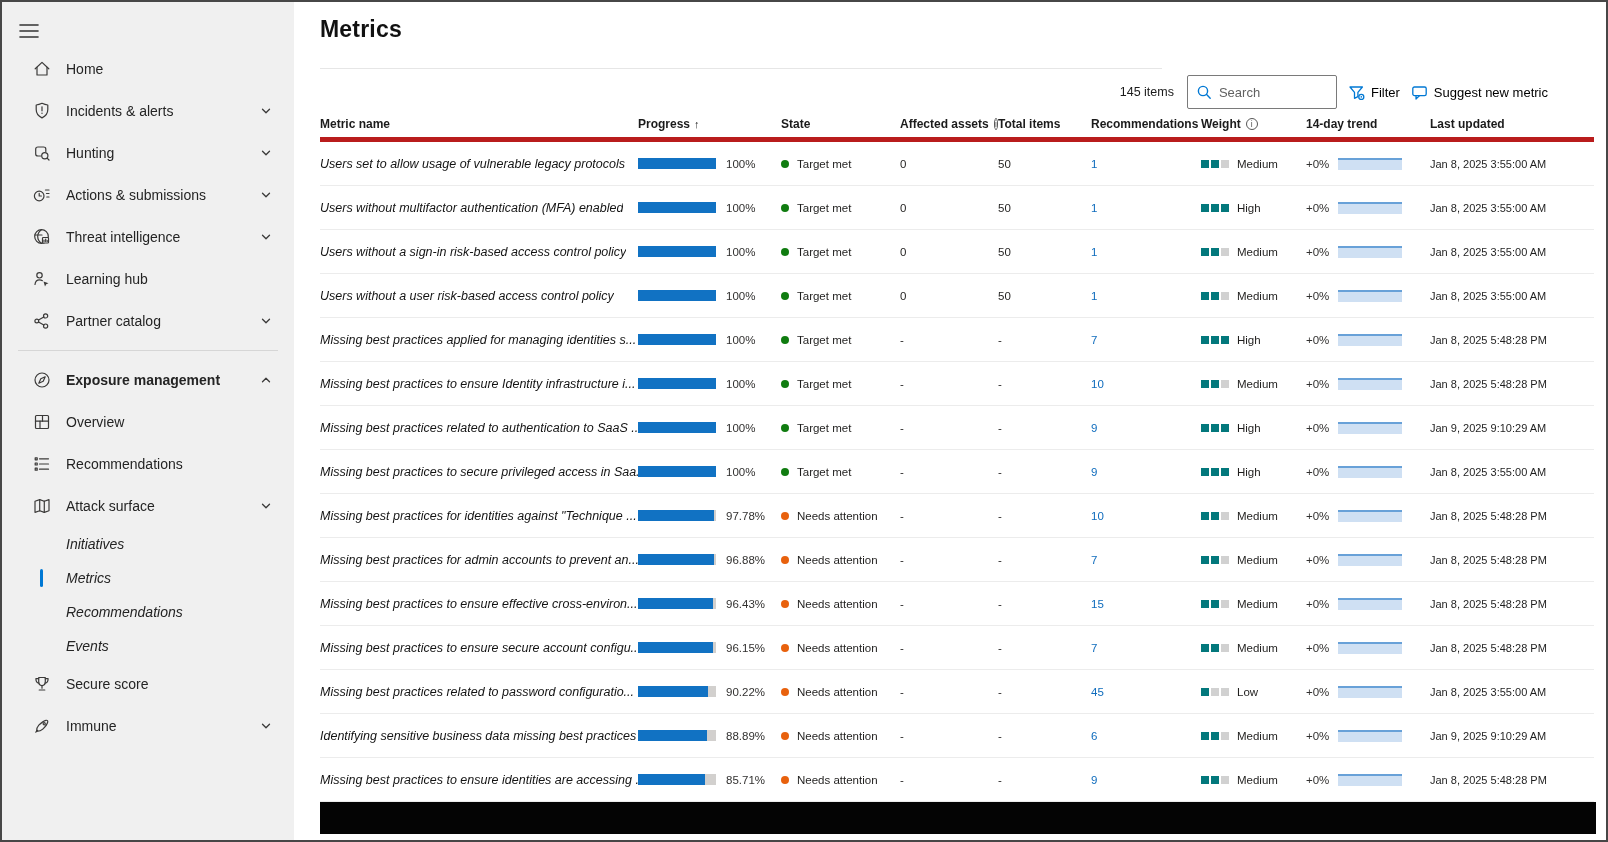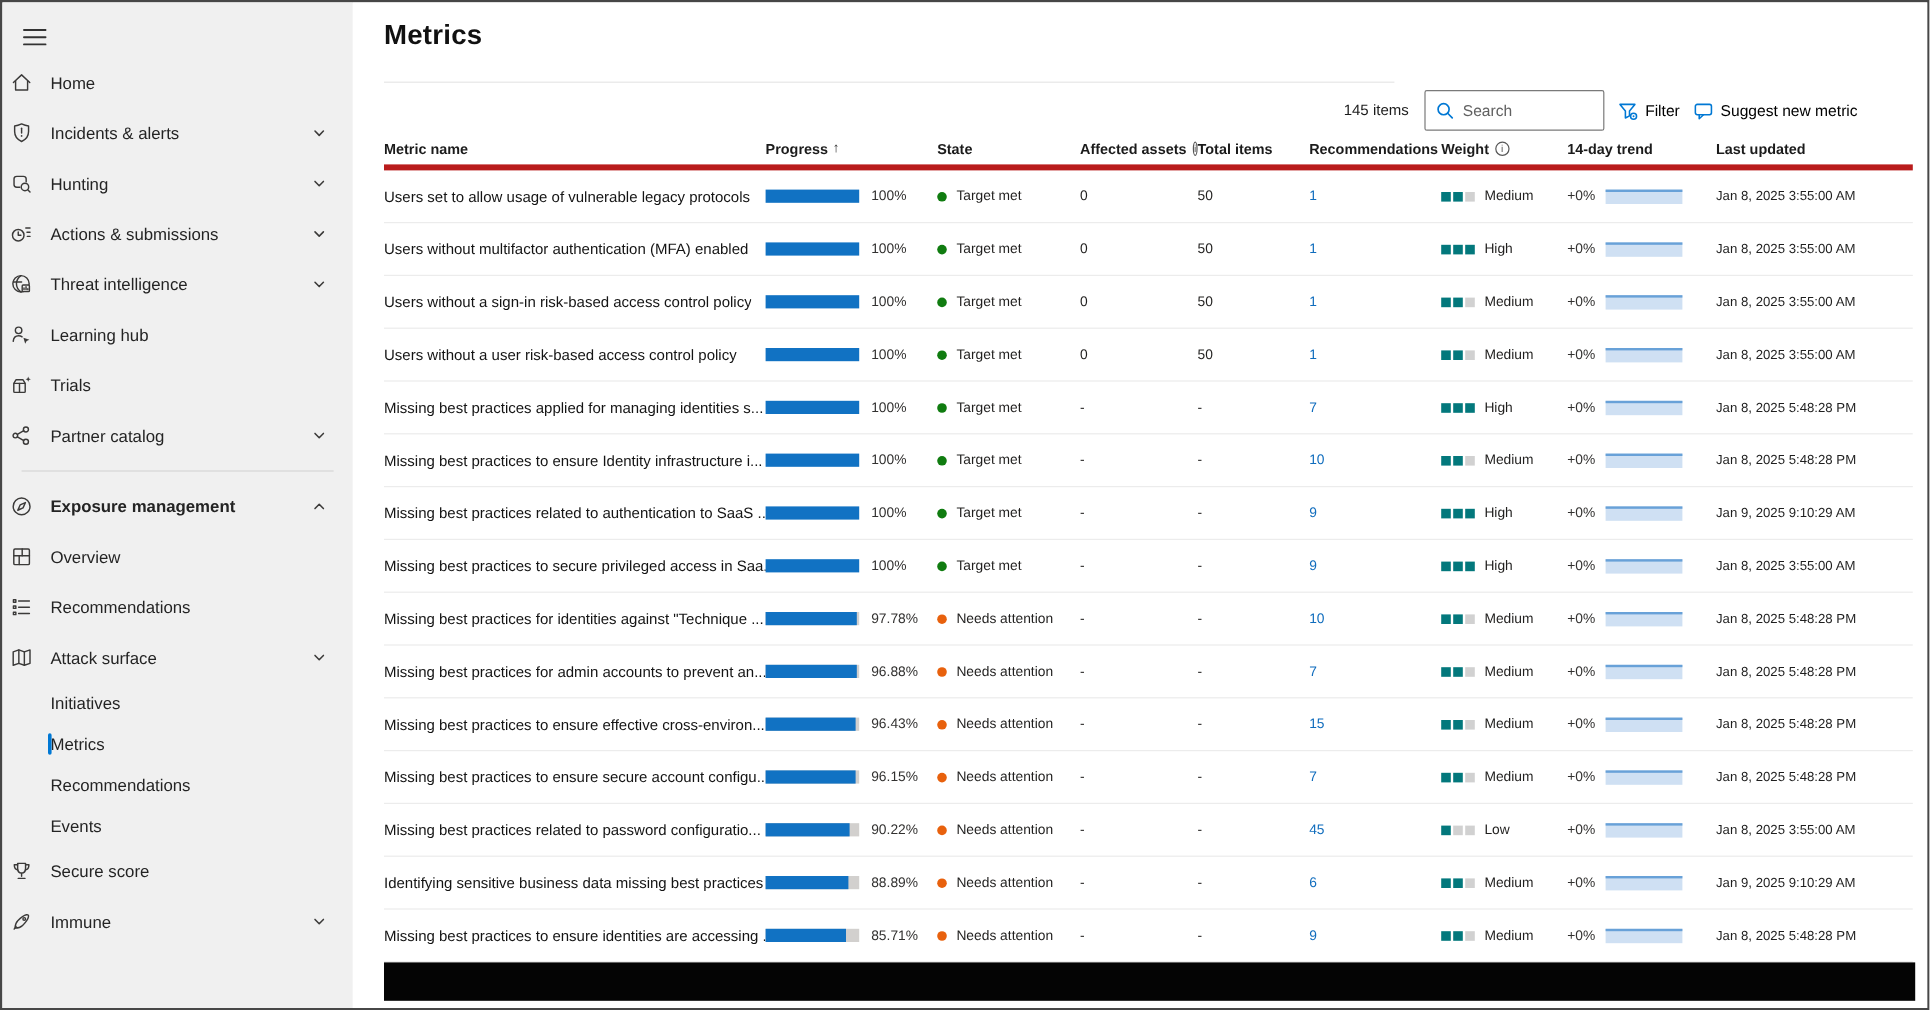--- a/index.html
+++ b/index.html
@@ -2,24 +2,24 @@
 <html><head>
 <meta charset="utf-8">
 <style>
   * { margin:0; padding:0; box-sizing:border-box; }
   html,body { width:1608px; height:842px; background:#fff; font-family:"Liberation Sans", sans-serif; overflow:hidden; }
   .window { position:relative; width:1608px; height:842px; border:2px solid #474747; display:flex; background:#fff; }
 
   
   .sidebar { width:292px; flex-shrink:0; background:#f0f0f0; height:100%; padding-top:8px; }
   .hamburger { background:none; border:none; padding:6px 0 0 17px; height:38px; cursor:pointer; display:block; }
-  .side-item { position:relative; display:flex; align-items:center; height:42px; padding-left:6px; cursor:pointer; font-size:14px; color:#242424;text-align:right; }
+  .side-item { position:relative; display:flex; align-items:center; height:42px; padding-left:30px; cursor:pointer; font-size:14px; color:#242424;text-align:right; }
   .side-item .icon { width:20px; height:20px; display:flex; align-items:center; justify-content:center; flex-shrink:0; }
   .side-item .label { margin-left:14px; white-space:nowrap; }
-  .side-item.sub { height:34px; }
+  .side-item.sub { height:34px;font-style:italic; }
   .side-item.sub .label { margin-left:34px; }
   .side-item.bold .label { font-weight:700; }
   .side-item .chevron { position:absolute; right:22px; top:50%; transform:translateY(-50%); display:flex; }
   .sel-bar { position:absolute; left:38px; top:50%; transform:translateY(-50%); width:3px; height:18px; background:#0078d4; border-radius:2px; }
   .side-divider { height:1px; background:#d6d6d6; margin:8px 16px; }
 
   
   .main { position:relative; flex:1; height:100%; background:#fff; }
   .page-title { position:absolute; top:14px; left:26px; font-size:23px; font-weight:700; color:#111; letter-spacing:.2px; }
   .title-divider { position:absolute; top:66px; left:26px; width:842px; height:1px; background:#e6e6e6; }
@@ -33,21 +33,21 @@
 
   
   .table { position:absolute; top:108px; left:26px; right:12px; }
   .thead, .trow { display:grid; grid-template-columns:318px 143px 119px 98px 93px 110px 105px 124px 1fr; align-items:center; }
   .thead { height:32px; border-bottom:5px solid #b91c1c; }
   .th { font-size:12px; font-weight:700; color:#1b1b1b; display:flex; align-items:center; cursor:pointer; white-space:nowrap; }
   .sort { font-size:11px; font-weight:400; margin-left:4px; color:#1b1b1b; }
   .info { display:inline-block; width:12px; height:12px; border:1px solid #575757; border-radius:50%; font-size:8.5px; line-height:11px; text-align:center; color:#575757; margin-left:5px; font-weight:400; }
   .trow { height:44px; border-bottom:1px solid #ececec; font-size:11.5px; color:#201f1e; }
   .td { display:flex; align-items:center; }
-  .mname { font-size:12.5px; color:#141414; white-space:nowrap; overflow:hidden; }
+  .mname { font-size:12.5px; color:#141414; white-space:nowrap; overflow:hidden;font-style:italic; }
   .pbar { width:78px; height:11px; background:#d2d0ce; position:relative; flex-shrink:0; }
   .pfill { height:100%; background:#1172c3; }
   .pct { margin-left:10px; color:#323130; }
   .dot { width:8px; height:8px; border-radius:50%; margin-right:8px; flex-shrink:0; }
   .dot.met { background:#107c10; }
   .dot.attn { background:#e8610d; }
   .link { color:#0f6cbd; cursor:pointer; }
   .sq { width:8px; height:8px; margin-right:2px; background:#d1d1d1; display:inline-block; }
   .sq.on { background:#03787c; }
   .wlabel { margin-left:6px; }
@@ -153,31 +153,20 @@
               <circle cx="7.5" cy="6.3" r="2.7"></circle>
               <path d="M3 15.5 C3.3 12.3 5.2 10.8 7.5 10.8 C8.6 10.8 9.6 11.1 10.4 11.7"></path>
               <path d="M11.5 12.5 L16.5 14.2 L14.2 15.2 L13 17.4 Z" fill="#3b3a39" stroke="none"></path>
             </svg>
           </span>
           <span class="label">Learning hub</span>
         </div>
         <div class="side-item">
           <span class="icon">
             <svg width="20" height="20" viewBox="0 0 20 20" fill="none" stroke="#3b3a39" stroke-width="1.2" stroke-linecap="round" stroke-linejoin="round">
-              <rect x="3.5" y="8.5" width="9.5" height="7.5" rx="0.8"></rect>
-              <path d="M3.5 8.5 L5.3 5.5 H11.2 L13 8.5"></path>
-              <line x1="8.25" y1="8.5" x2="8.25" y2="16"></line>
-              <path d="M15.5 2.8 l0.6 1.6 1.6 0.6 -1.6 0.6 -0.6 1.6 -0.6 -1.6 -1.6 -0.6 1.6 -0.6 Z" fill="#3b3a39" stroke="none"></path>
-            </svg>
-          </span>
-          <span class="label">Trials</span>
-        </div>
-        <div class="side-item">
-          <span class="icon">
-            <svg width="20" height="20" viewBox="0 0 20 20" fill="none" stroke="#3b3a39" stroke-width="1.2" stroke-linecap="round" stroke-linejoin="round">
               <circle cx="4.8" cy="10" r="1.9"></circle>
               <circle cx="13.6" cy="4.9" r="2.1"></circle>
               <circle cx="13.6" cy="15.1" r="2.1"></circle>
               <line x1="6.5" y1="9" x2="11.8" y2="5.9"></line>
               <line x1="6.5" y1="11" x2="11.8" y2="14.1"></line>
             </svg>
           </span>
           <span class="label">Partner catalog</span>
           <span class="chevron">
             <svg width="12" height="12" viewBox="0 0 12 12" fill="none" stroke="#3b3a39" stroke-width="1.3" stroke-linecap="round" stroke-linejoin="round">

